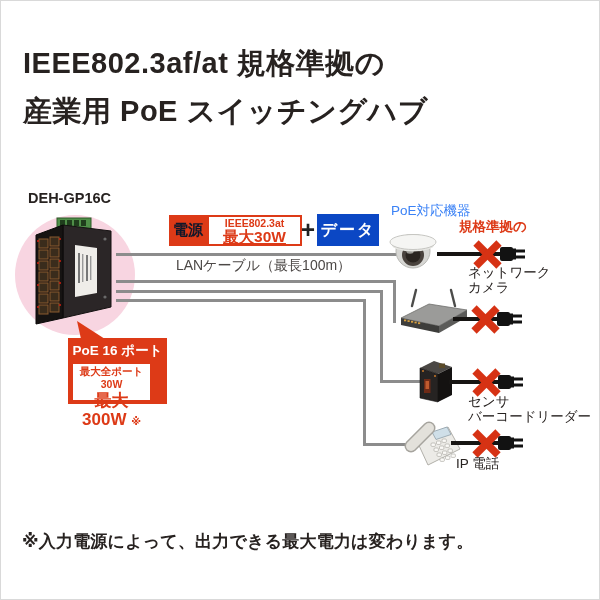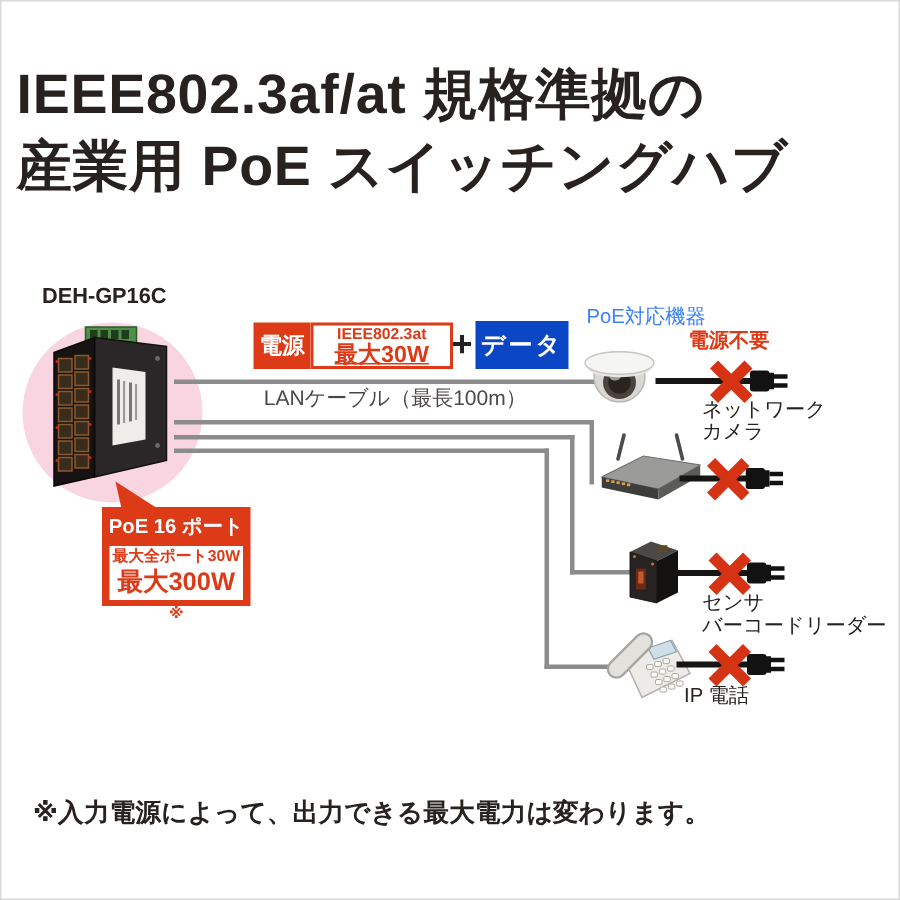--- a/index.html
+++ b/index.html
@@ -3,52 +3,52 @@
 <meta charset="utf-8">
 <style>
   html,body{margin:0;padding:0;background:#fff;}
   .canvas{
     position:relative;width:600px;height:600px;background:#fff;
     border:1px solid #d9d9d9;box-sizing:border-box;overflow:hidden;
     font-family:"Liberation Sans","DejaVu Sans",sans-serif;color:#252220;
   }
   .abs{position:absolute;}
   
-  .title{left:10px;top:38px;font-size:37px;font-weight:bold;line-height:48px;color:#272220;letter-spacing:0.5px;}
+  .title{left:22px;top:38px;font-size:29px;font-weight:bold;line-height:48px;color:#272220;letter-spacing:0.5px;}
   
   .model{left:27px;top:189px;font-size:14.5px;font-weight:bold;color:#272220;}
   .pink-circle{left:14px;top:214px;width:120px;height:120px;border-radius:50%;background:#f8d5e1;}
   .switch-svg{left:30px;top:216px;}
   
   .wire{background:#8c8c8c;}
   .w1 {left:115px;top:252px;width:290px;height:3px;}
   .w2h{left:115px;top:279px;width:280px;height:3px;}
   .w2v{left:392px;top:279px;width:3px;height:43px;}
   .w3h{left:115px;top:289px;width:267px;height:3px;}
   .w3v{left:379px;top:289px;width:3px;height:93px;}
   .w3s{left:379px;top:379px;width:44px;height:3px;}
   .w4h{left:115px;top:298px;width:250px;height:3px;}
   .w4v{left:362px;top:298px;width:3px;height:147px;}
   .w4s{left:362px;top:442px;width:54px;height:3px;}
   
   .badge-power{left:168px;top:214px;width:38px;height:31px;background:var(--red);
-    color:#ffffff;font-size:15px;font-weight:bold;display:flex;align-items:center;justify-content:center;text-align:center;}
+    color:#0f172a;font-size:15px;font-weight:bold;display:flex;align-items:center;justify-content:center;text-align:center;}
   .spec-box{left:206px;top:214px;width:95px;height:31px;background:#fff;border:2px solid var(--red);
     box-sizing:border-box;color:var(--red);text-align:center;display:flex;flex-direction:column;justify-content:center;}
   .spec-box .l1{font-size:10.5px;font-weight:bold;line-height:11px;}
   .spec-box .l2{font-size:15.5px;font-weight:bold;line-height:15px;text-decoration:underline;}
   .plus{left:300px;top:215px;font-size:24px;font-weight:bold;color:#222;}
   .badge-data{left:316px;top:213px;width:62px;height:32px;background:var(--blue);
     color:#fff;font-size:16px;font-weight:bold;display:flex;align-items:center;justify-content:center;letter-spacing:2px;}
   .lan-label{left:150px;top:256px;width:225px;text-align:center;font-size:14px;color:#4c4846;}
   
   .bubble-tail{left:62px;top:319px;}
   .bubble{left:67px;top:337px;width:99px;height:66px;background:var(--red);}
   .bubble .head{margin-top:4px;text-align:center;color:#fff;font-size:13.5px;font-weight:bold;}
-  .bubble .inner{position:absolute;left:5px;top:26px;width:89px;height:36px;background:#fff;
+  .bubble .inner{position:absolute;left:5px;top:26px;width:77px;height:36px;background:#fff;
     color:var(--red);text-align:center;}
   .bubble .inner .l1{font-size:10.5px;font-weight:bold;line-height:13px;margin-top:1px;}
   .bubble .inner .l2{font-size:17px;font-weight:bold;line-height:19px;}
   .bubble .inner .mark{font-size:10px;}
   
   .poe-header{left:390px;top:201px;font-size:13.5px;color:#3b82f6;}
   .no-power{left:458px;top:217px;font-size:13.5px;font-weight:bold;color:var(--red);}
   .dev-label{font-size:13.5px;line-height:15px;color:#272220;white-space:pre-line;}
   .lbl-camera{left:467px;top:264px;}
   .lbl-ap{left:467px;top:331px;}
@@ -142,21 +142,21 @@
   </svg>
   <div class="abs bubble">
     <div class="head">PoE 16 ポート</div>
     <div class="inner">
       <div class="l1">最大全ポート30W</div>
       <div class="l2"><span>最大300W</span> <span class="mark">※</span></div>
     </div>
   </div>
 
   <div class="abs poe-header">PoE対応機器</div>
-  <div class="abs no-power">電源不要</div>
+  <div class="abs no-power">規格準拠の</div>
 
   <svg class="abs" style="left:388px;top:233px;" width="52" height="46" viewBox="0 0 52 46">
     <circle cx="24" cy="17" r="17" fill="#d7d7d4" stroke="#b8b8b4" stroke-width="1"></circle>
     <circle cx="24" cy="21" r="11" fill="#4a433e"></circle>
     <circle cx="24" cy="21" r="7.5" fill="#2a2420"></circle>
     <ellipse cx="21" cy="17.5" rx="3.6" ry="2.2" fill="#b9b9b4" opacity="0.8"></ellipse>
     <ellipse cx="24" cy="11" rx="21" ry="6.5" fill="#e6e6e2"></ellipse>
     <ellipse cx="24" cy="8" rx="23" ry="7.5" fill="#f5f5f3" stroke="#c6c6c2" stroke-width="1"></ellipse>
   </svg>
   <div class="abs blackcable c1"></div>

